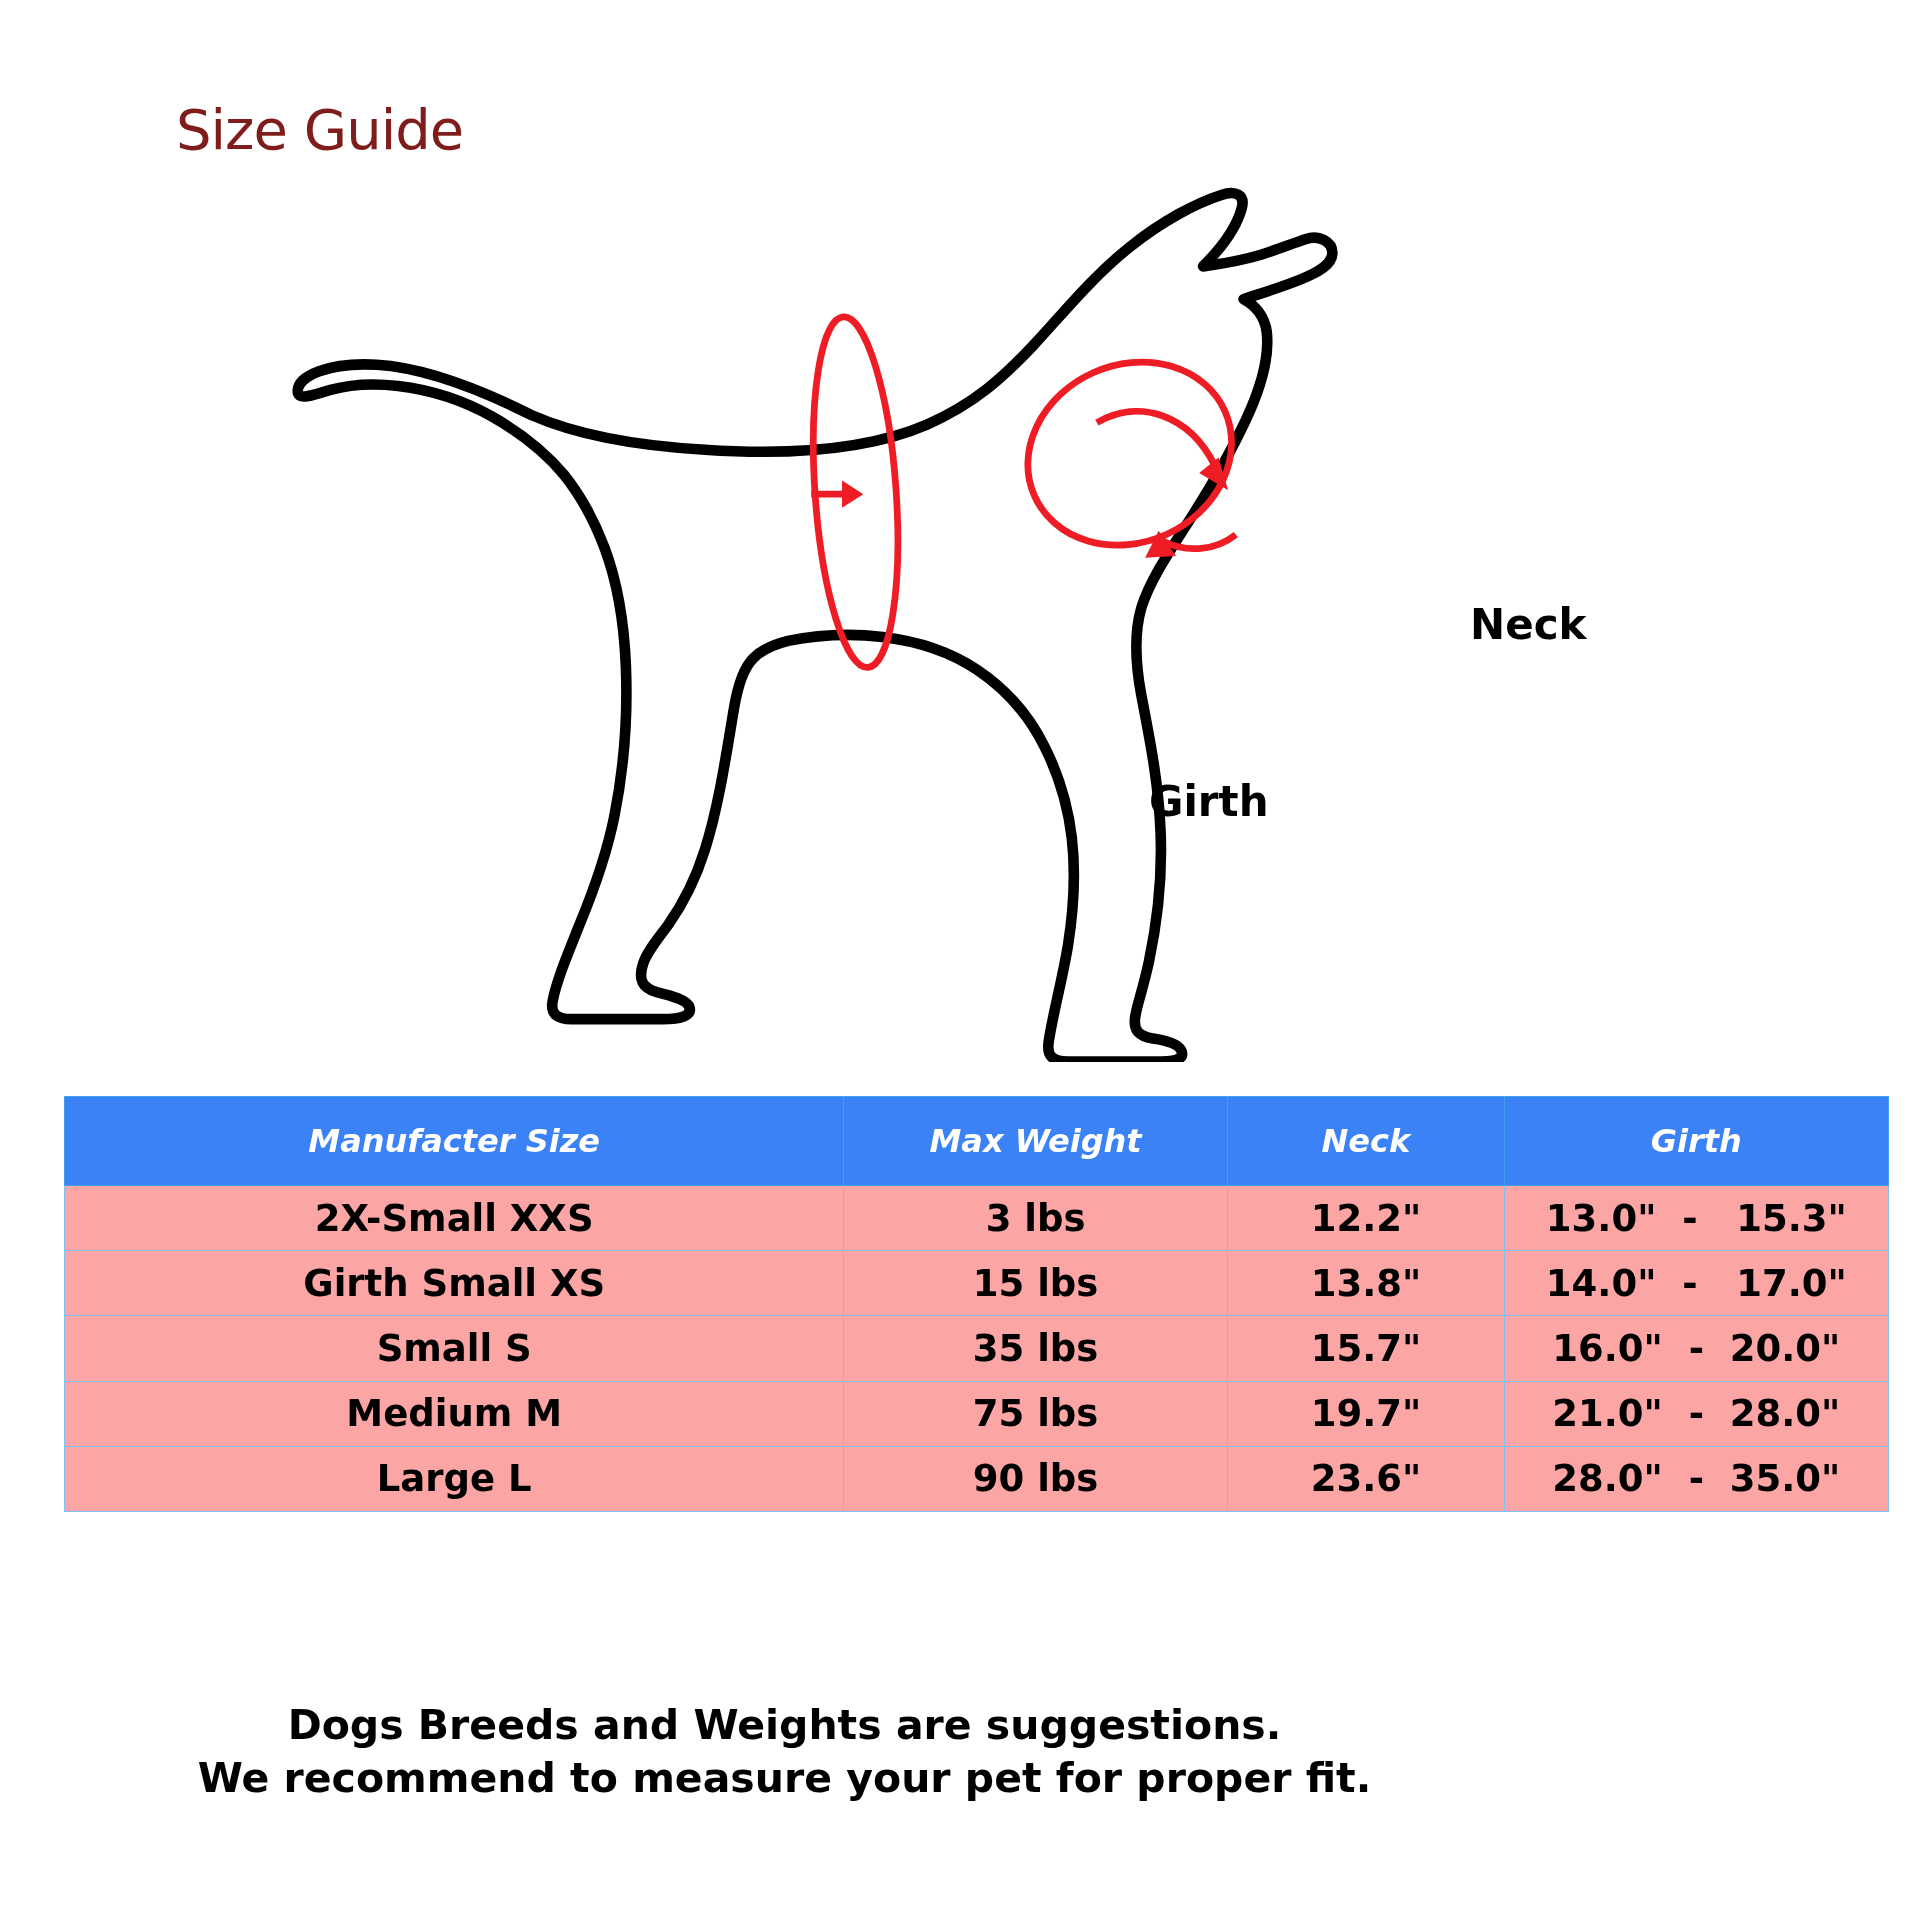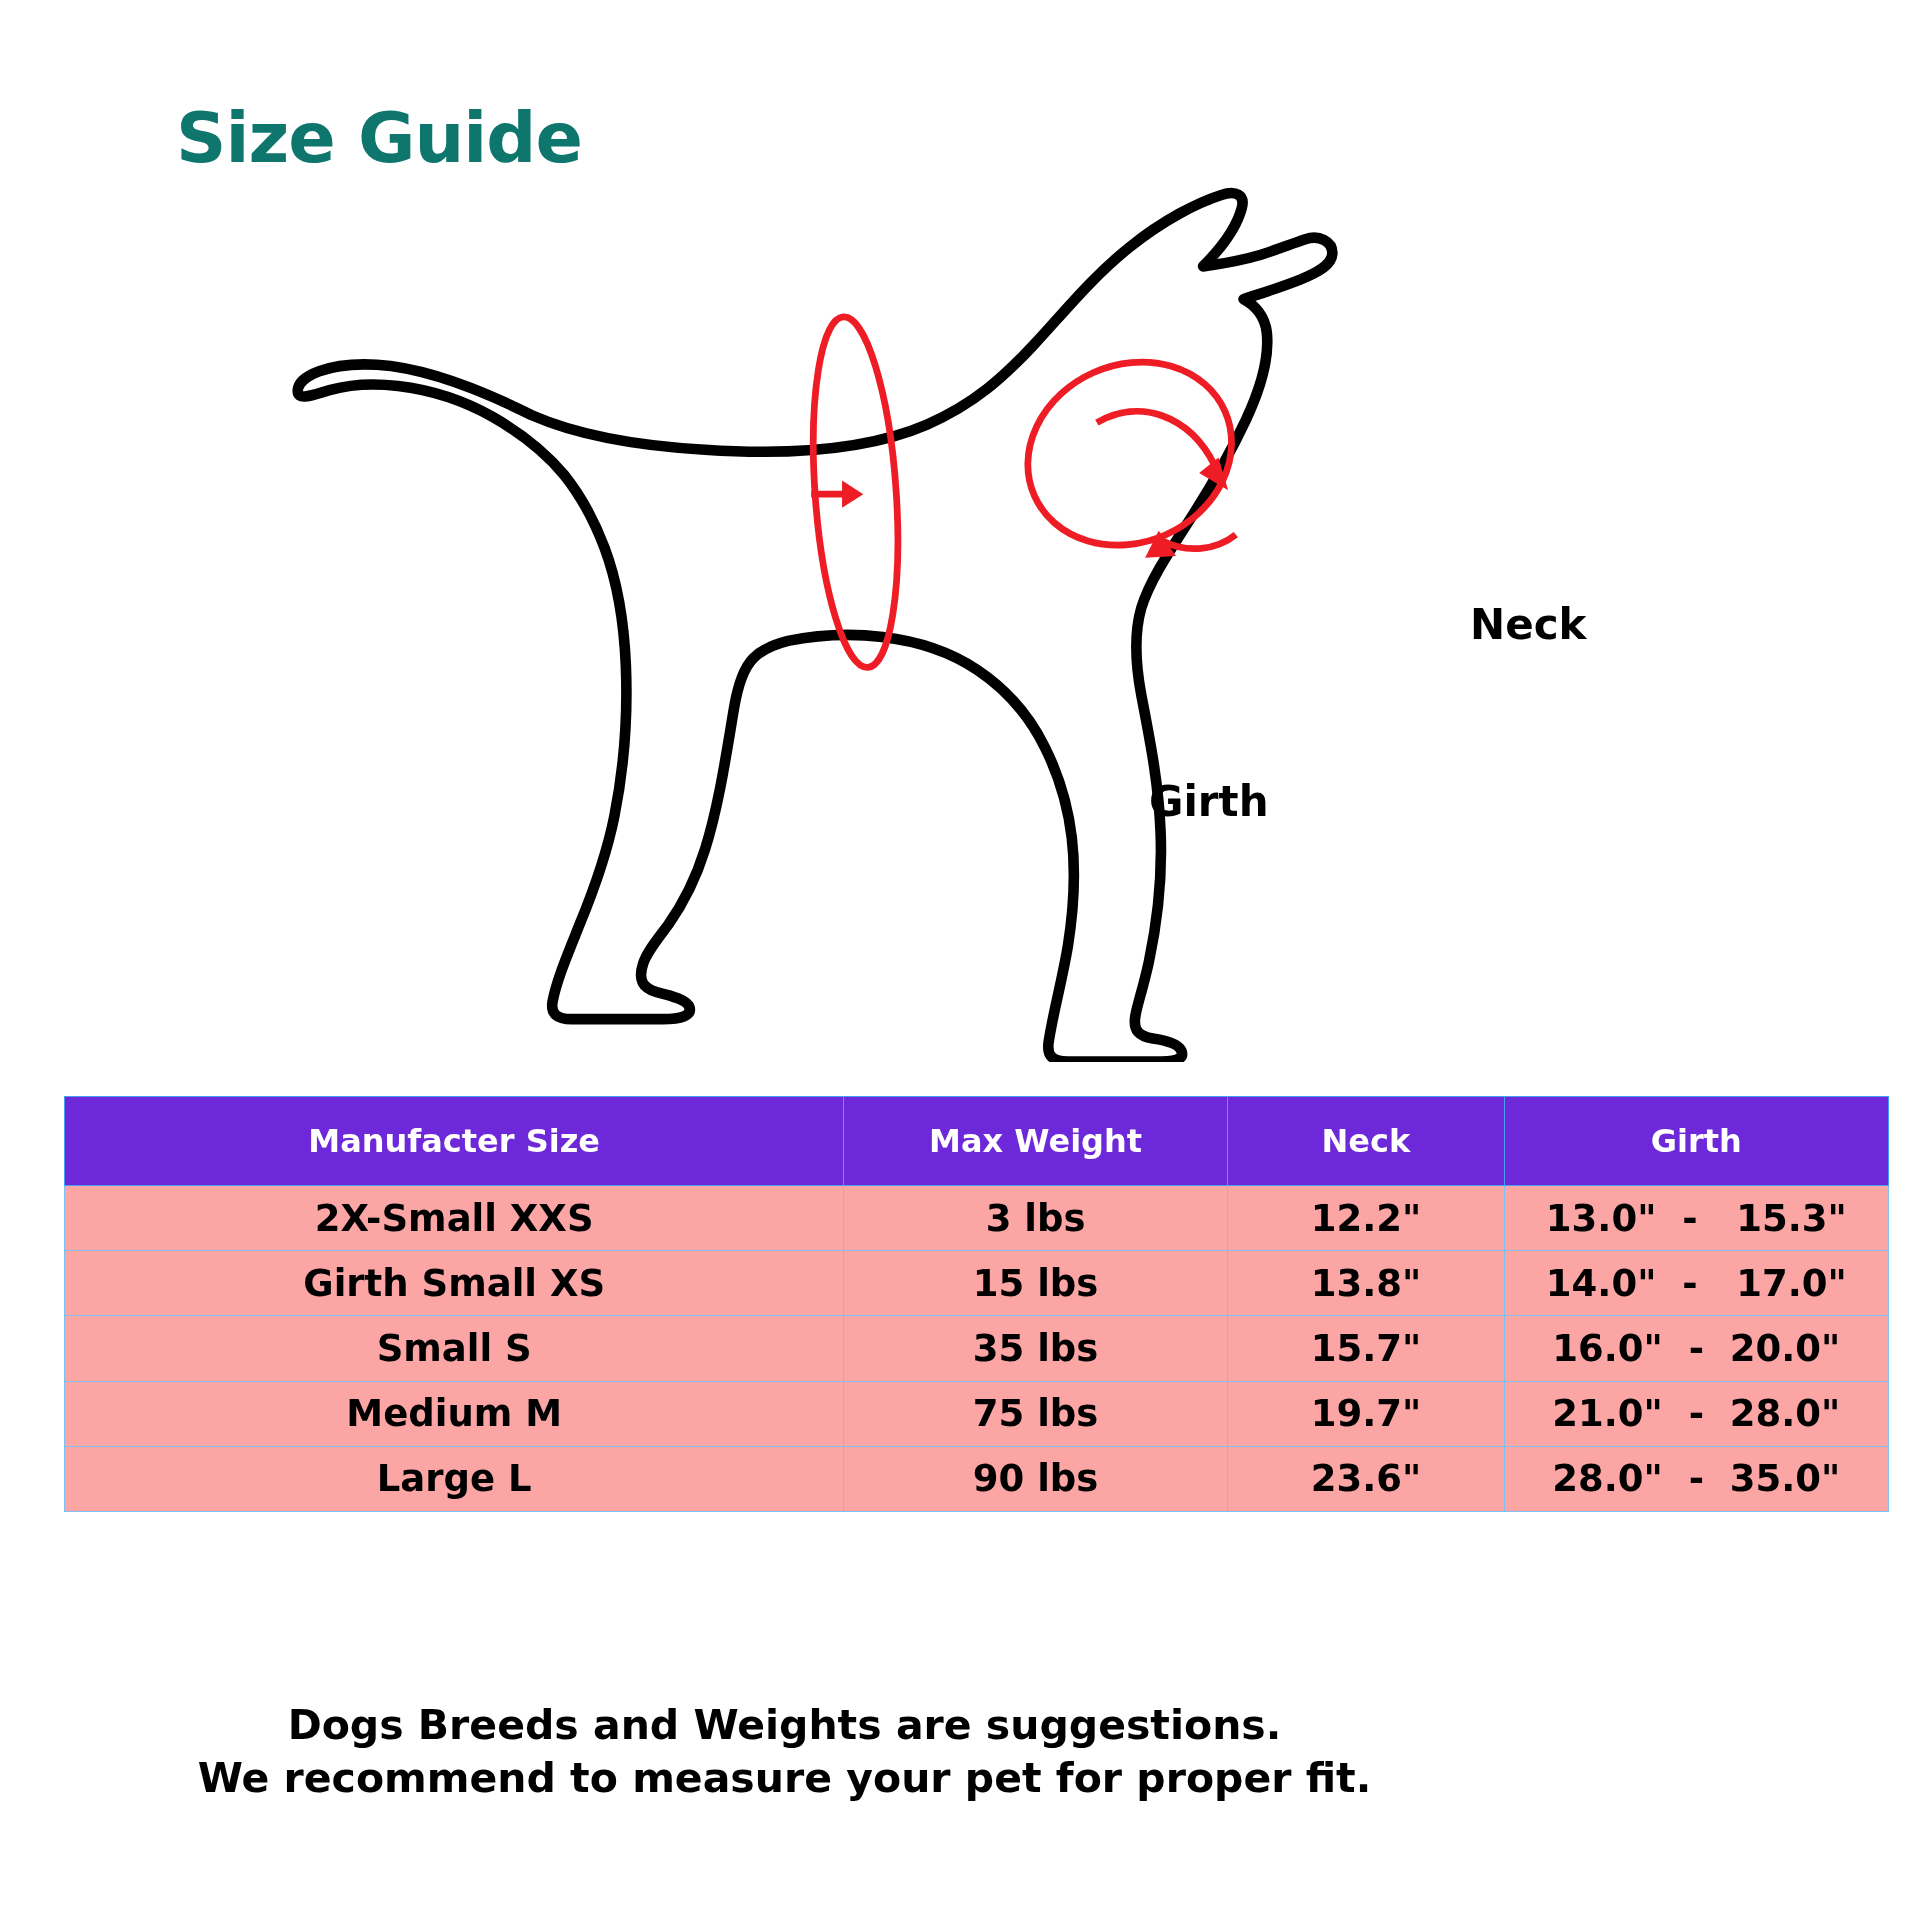--- a/index.html
+++ b/index.html
@@ -20,23 +20,23 @@
     position: relative;
     width: 1931px;
     height: 1931px;
     box-sizing: border-box;
   }
 
   .title {
     position: absolute;
     left: 176px;
     top: 97px;
-    font-size: 70px;
-    font-weight: bold;
-    color: #0f766e;
+    font-size: 56px;
+    font-weight: normal;
+    color: #7f1d1d;
     letter-spacing: -1px;
   }
 
   .diagram {
     position: absolute;
     left: 290px;
     top: 183px;
     width: 1274px;
     height: 879px;
   }
@@ -52,27 +52,28 @@
 
   table.size-table {
     position: absolute;
     left: 64px;
     top: 1096px;
     width: 1804px;
     border-collapse: collapse;
     table-layout: fixed;
   }
   table.size-table th {
-    background: #6d28d9;
+    background: #3b82f6;
     color: #ffffff;
     font-size: 32px;
     font-weight: bold;
     padding: 25px 7.7px;
     text-align: center;
     border: 1.9px solid #41a0f0;
+    font-style: italic;
   }
   table.size-table td {
     font-size: 37px;
     font-weight: bold;
     color: #000000;
     text-align: center;
     padding: 10.6px 7.7px;
     border: 1.9px solid #7fc0f5;
     background: #fca5a5;
   }

